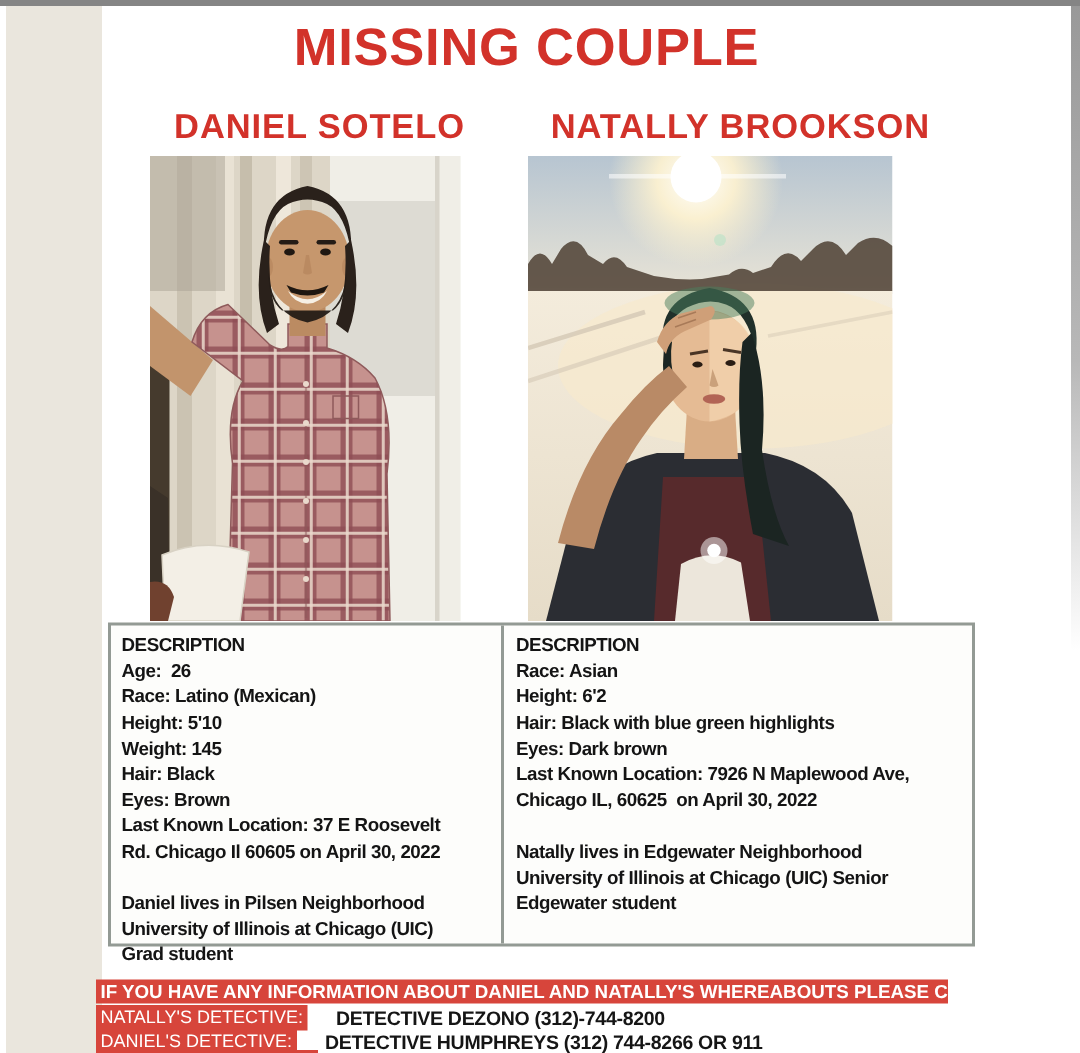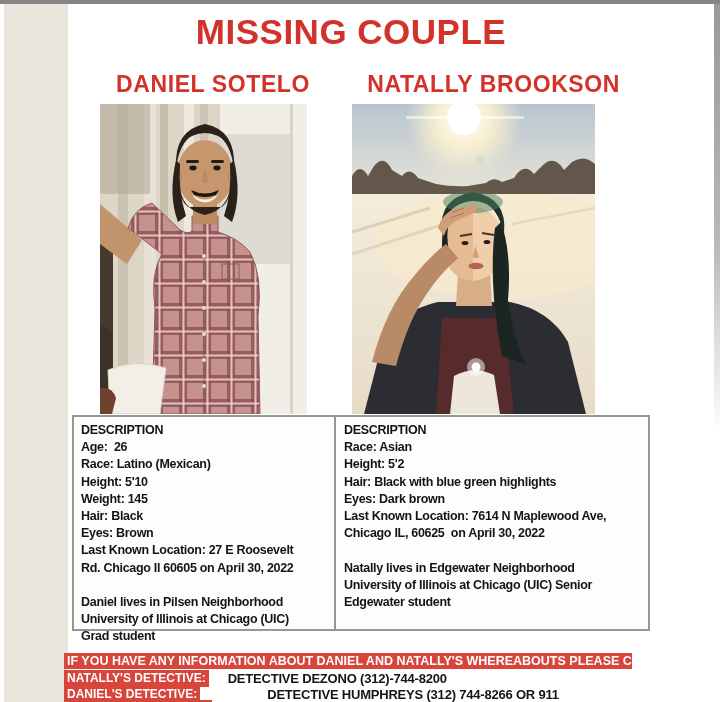--- a/index.html
+++ b/index.html
@@ -23,22 +23,22 @@
   .desc-col{box-sizing:border-box;padding:5px 0 0 7px;font-size:12.5px;line-height:17.2px;
      font-weight:bold;color:#141414;letter-spacing:-.3px;}
   .desc-col-left{width:260px;}
   .desc-col-right{flex:1;border-left:2px solid #939a94;padding-left:8px;}
   .desc-line{height:17.2px;white-space:pre;overflow:visible;}
   .banner-line1{position:absolute;left:64px;top:653px;width:568px;height:16px;background:#d7453b;
      color:#ffffff;font-size:12.5px;line-height:16px;font-weight:bold;padding-left:3px;
      box-sizing:border-box;white-space:nowrap;overflow:hidden;}
   .banner-row{position:absolute;left:64px;height:15px;display:flex;align-items:center;}
   .banner-row2{top:671px;}
-  .banner-row3{top:687px;gap:48px;}
-  .chip{background:#d7453b;color:#ffffff;font-size:12px;line-height:15px;font-weight:bold;
+  .banner-row3{top:687px;}
+  .chip{background:#d7453b;color:#ffffff;font-size:12px;line-height:15px;font-weight:normal;
      padding:1px 3px;white-space:nowrap;}
   .chip-value{color:#151515;font-size:13px;font-weight:bold;letter-spacing:-.2px;
      white-space:nowrap;margin-left:19px;}
   .banner-sliver{position:absolute;left:64px;top:700px;width:148px;height:2px;background:#d7453b;}
 </style>
 </head>
 <body>
 
 <div class="canvas">
 
@@ -160,34 +160,34 @@
 
   <div class="desc-table">
     <div class="desc-col desc-col-left">
         <div class="desc-line">DESCRIPTION</div>
         <div class="desc-line">Age:  26</div>
         <div class="desc-line">Race: Latino (Mexican)</div>
         <div class="desc-line">Height: 5'10</div>
         <div class="desc-line">Weight: 145</div>
         <div class="desc-line">Hair: Black</div>
         <div class="desc-line">Eyes: Brown</div>
-        <div class="desc-line">Last Known Location: 27 E Roosevelt</div>
+        <div class="desc-line">Last Known Location: 37 E Roosevelt</div>
         <div class="desc-line">Rd. Chicago Il 60605 on April 30, 2022</div>
         <div class="desc-line"></div>
         <div class="desc-line">Daniel lives in Pilsen Neighborhood</div>
         <div class="desc-line">University of Illinois at Chicago (UIC)</div>
         <div class="desc-line">Grad student</div>
       </div>
     <div class="desc-col desc-col-right">
         <div class="desc-line">DESCRIPTION</div>
         <div class="desc-line">Race: Asian</div>
-        <div class="desc-line">Height: 5'2</div>
+        <div class="desc-line">Height: 6'2</div>
         <div class="desc-line">Hair: Black with blue green highlights</div>
         <div class="desc-line">Eyes: Dark brown</div>
-        <div class="desc-line">Last Known Location: 7614 N Maplewood Ave,</div>
+        <div class="desc-line">Last Known Location: 7926 N Maplewood Ave,</div>
         <div class="desc-line">Chicago IL, 60625  on April 30, 2022</div>
         <div class="desc-line"></div>
         <div class="desc-line">Natally lives in Edgewater Neighborhood</div>
         <div class="desc-line">University of Illinois at Chicago (UIC) Senior</div>
         <div class="desc-line">Edgewater student</div>
       </div>
   </div>
 
   <div class="banner-line1">IF YOU HAVE ANY INFORMATION ABOUT DANIEL AND NATALLY'S WHEREABOUTS PLEASE CALL:</div>
 

